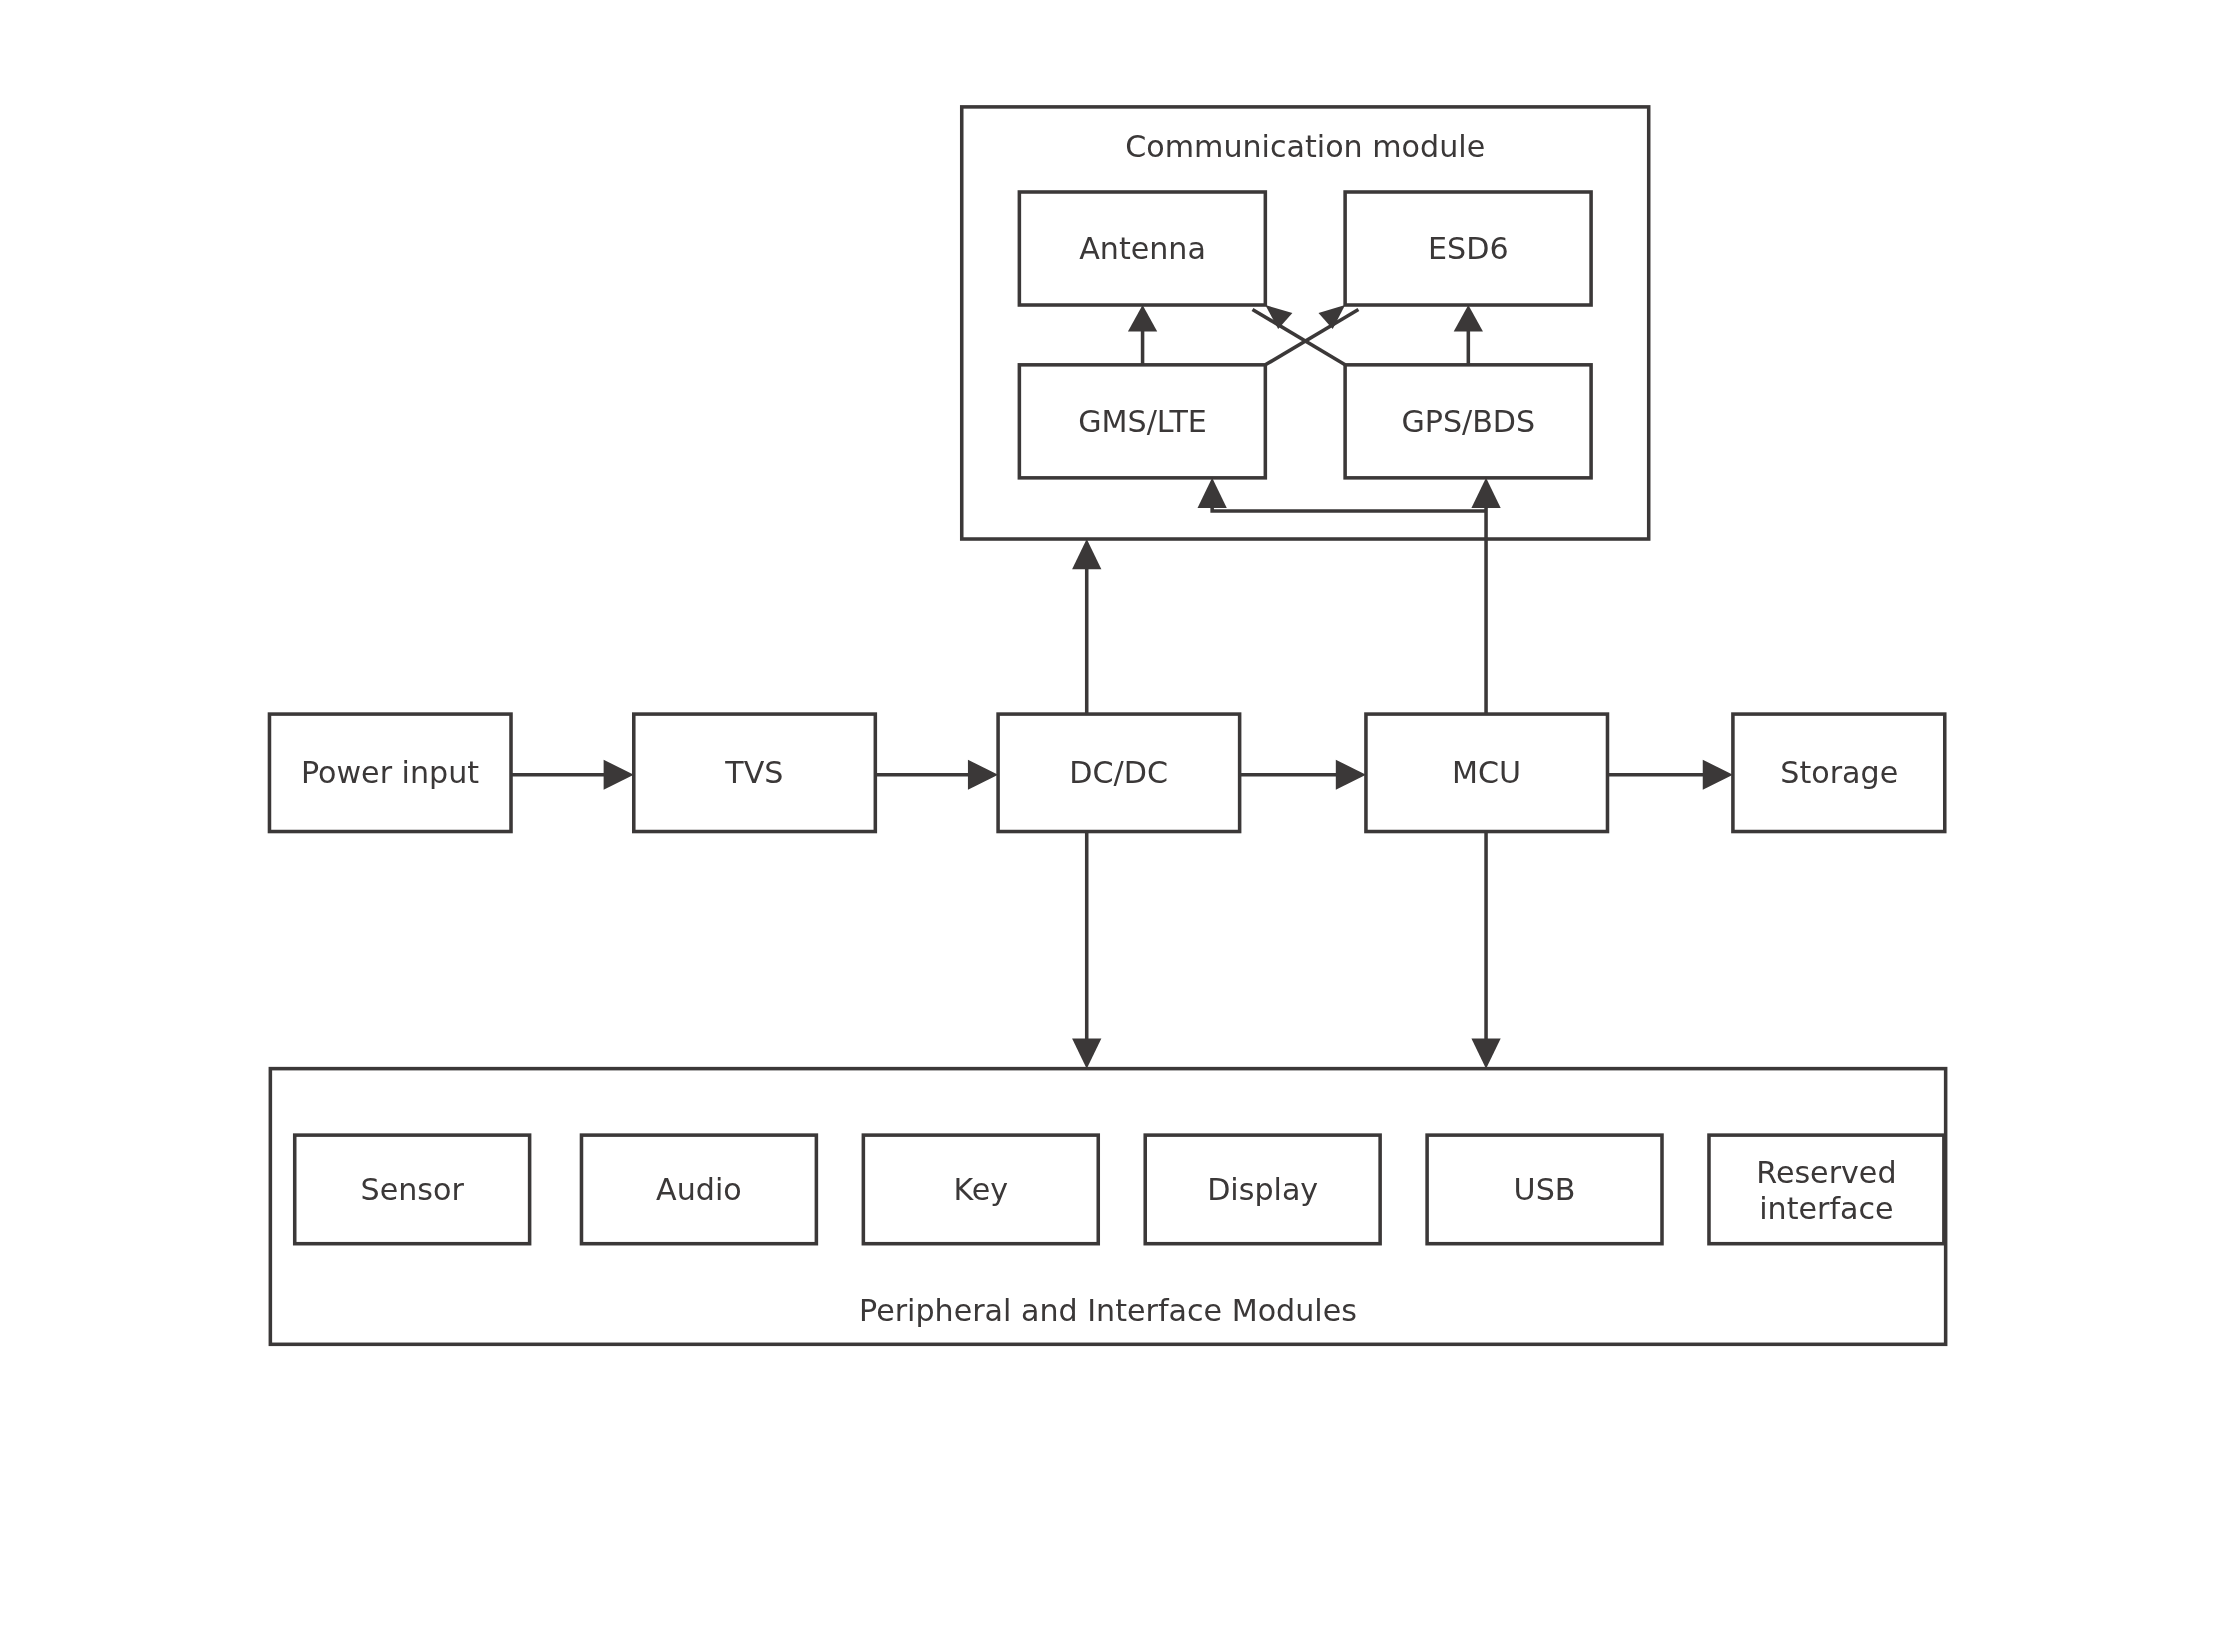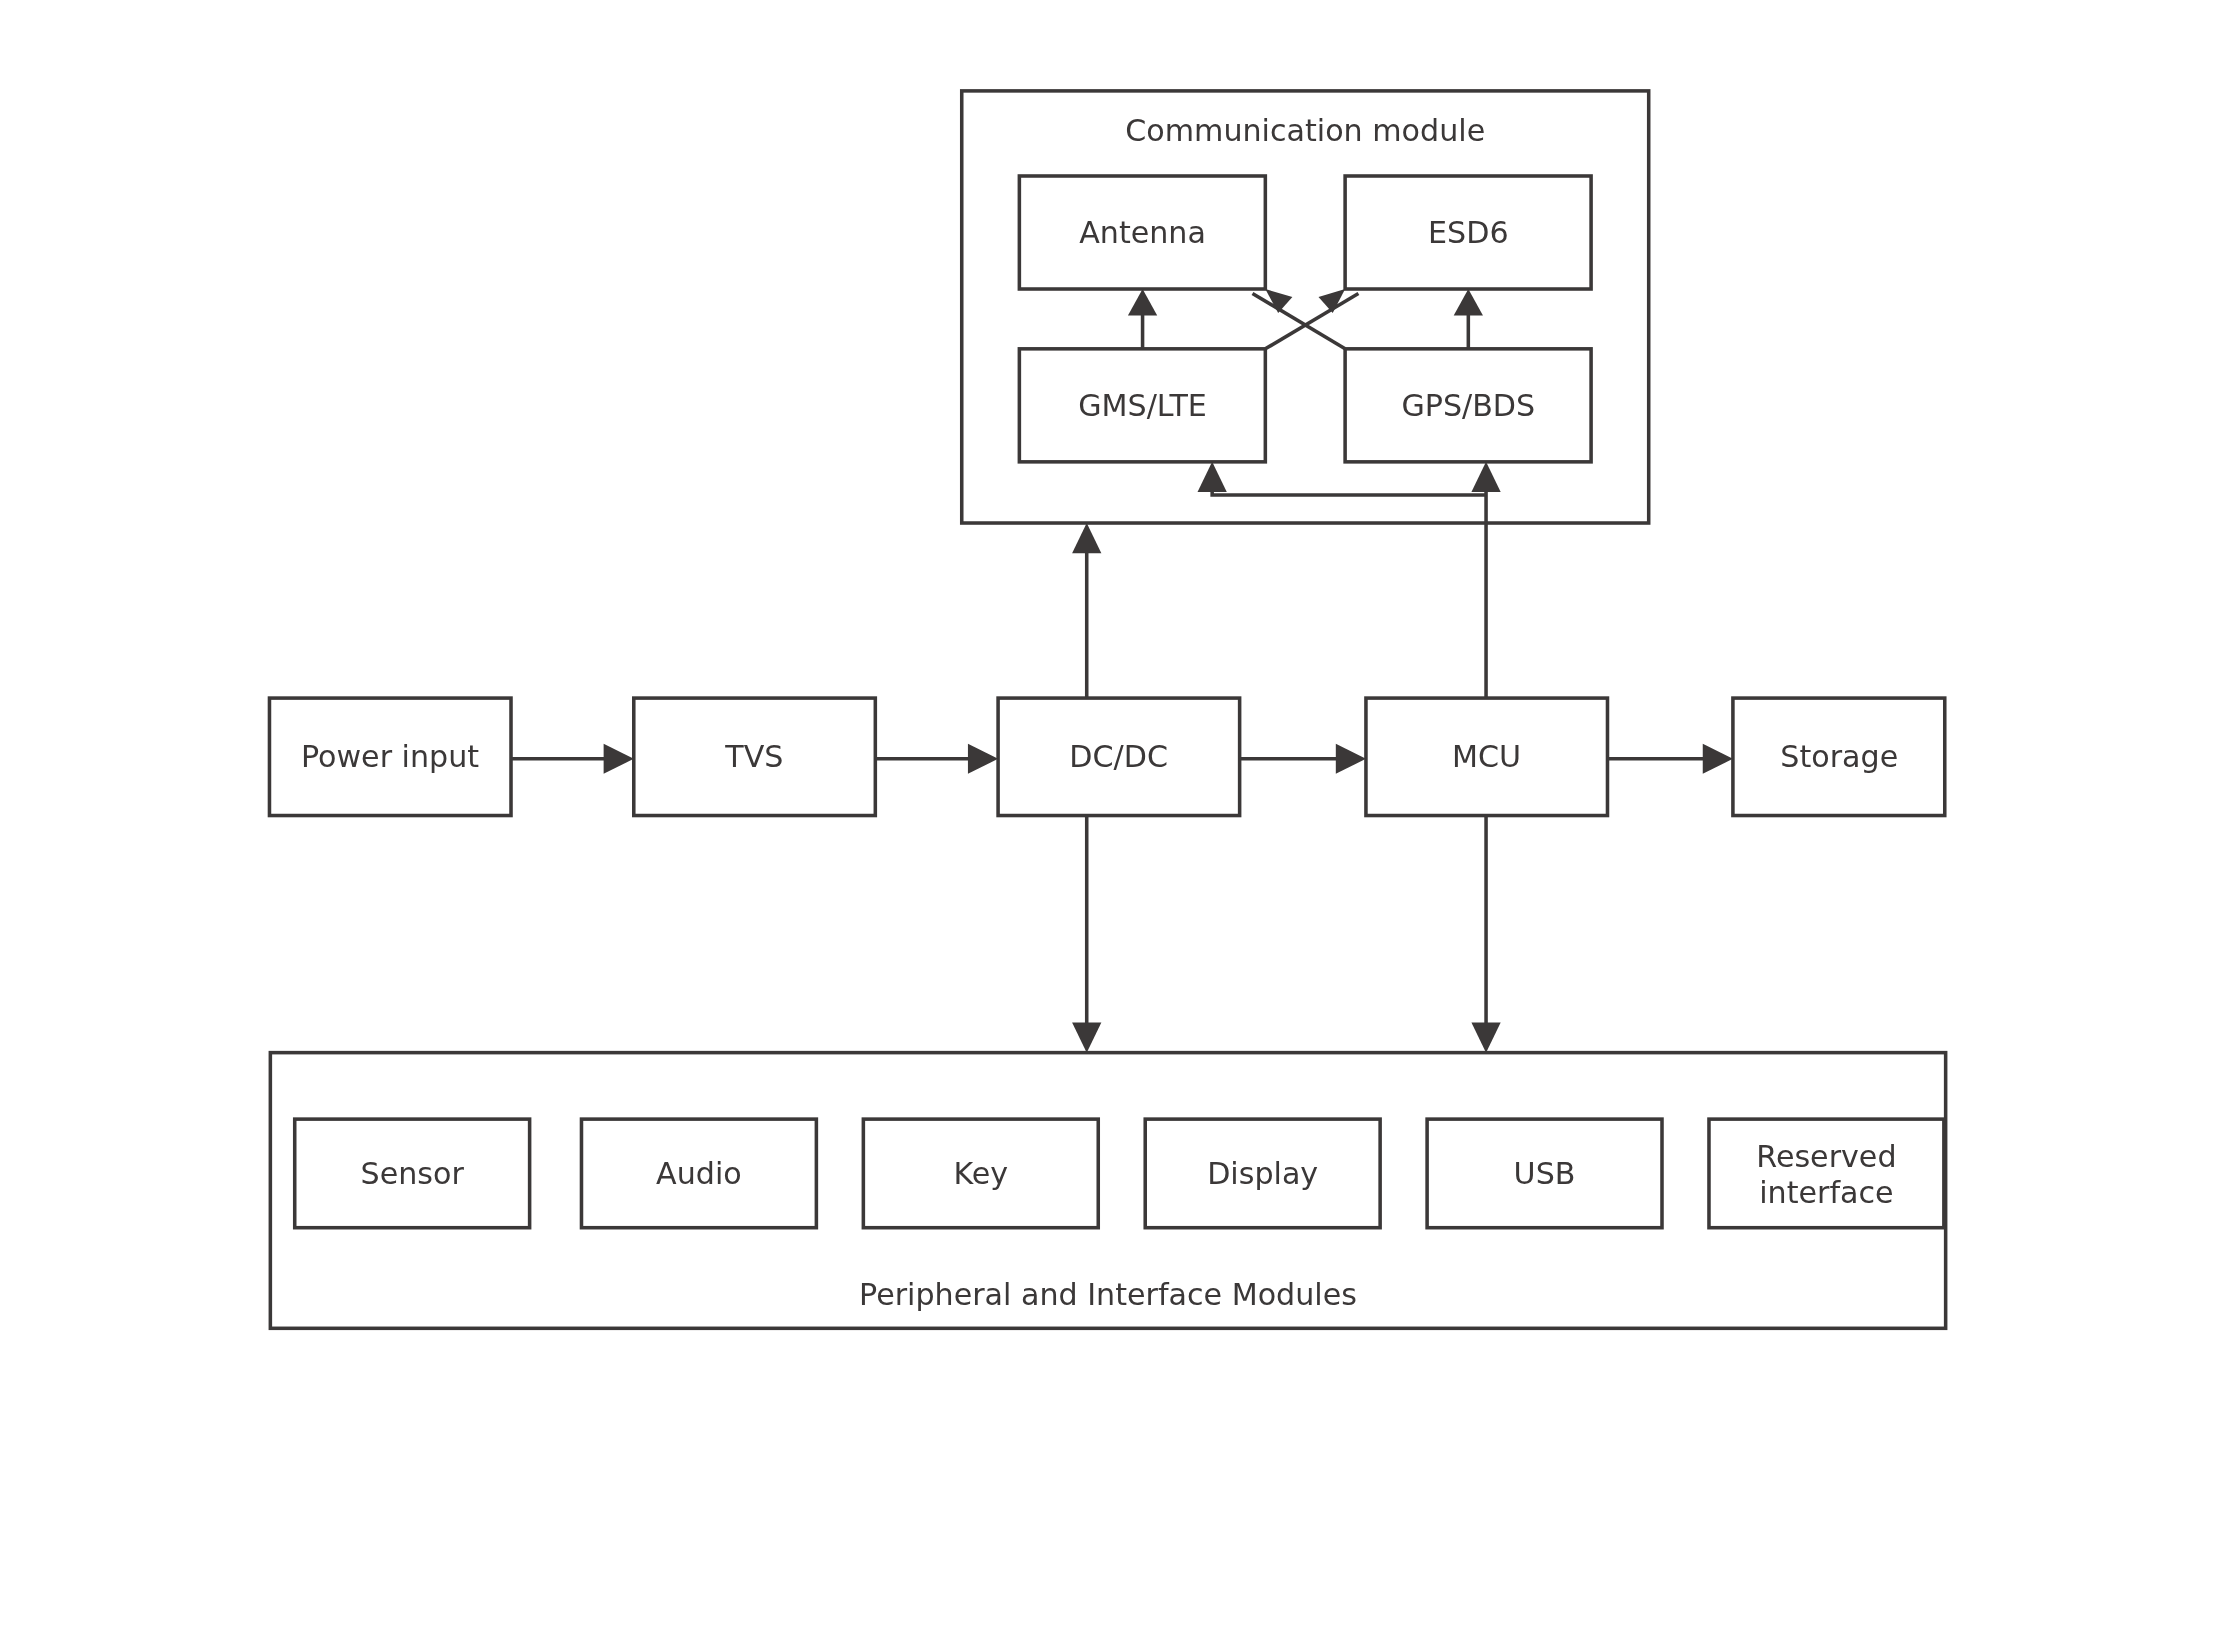--- a/index.html
+++ b/index.html
@@ -11,20 +11,21 @@
     width: 2216px;
     height: 1651px;
     font-family: "DejaVu Sans", "Liberation Sans", sans-serif;
     overflow: hidden;
   }
   #stage {
     position: relative;
     width: 2216px;
     height: 1480px;
     background: #ffffff;
+    margin-top: 16px;
   }
   svg.diagram {
     position: absolute;
     top: 0;
     left: 0;
     width: 2216px;
     height: 1651px;
   }
   .box-rect {
     fill: #ffffff;

